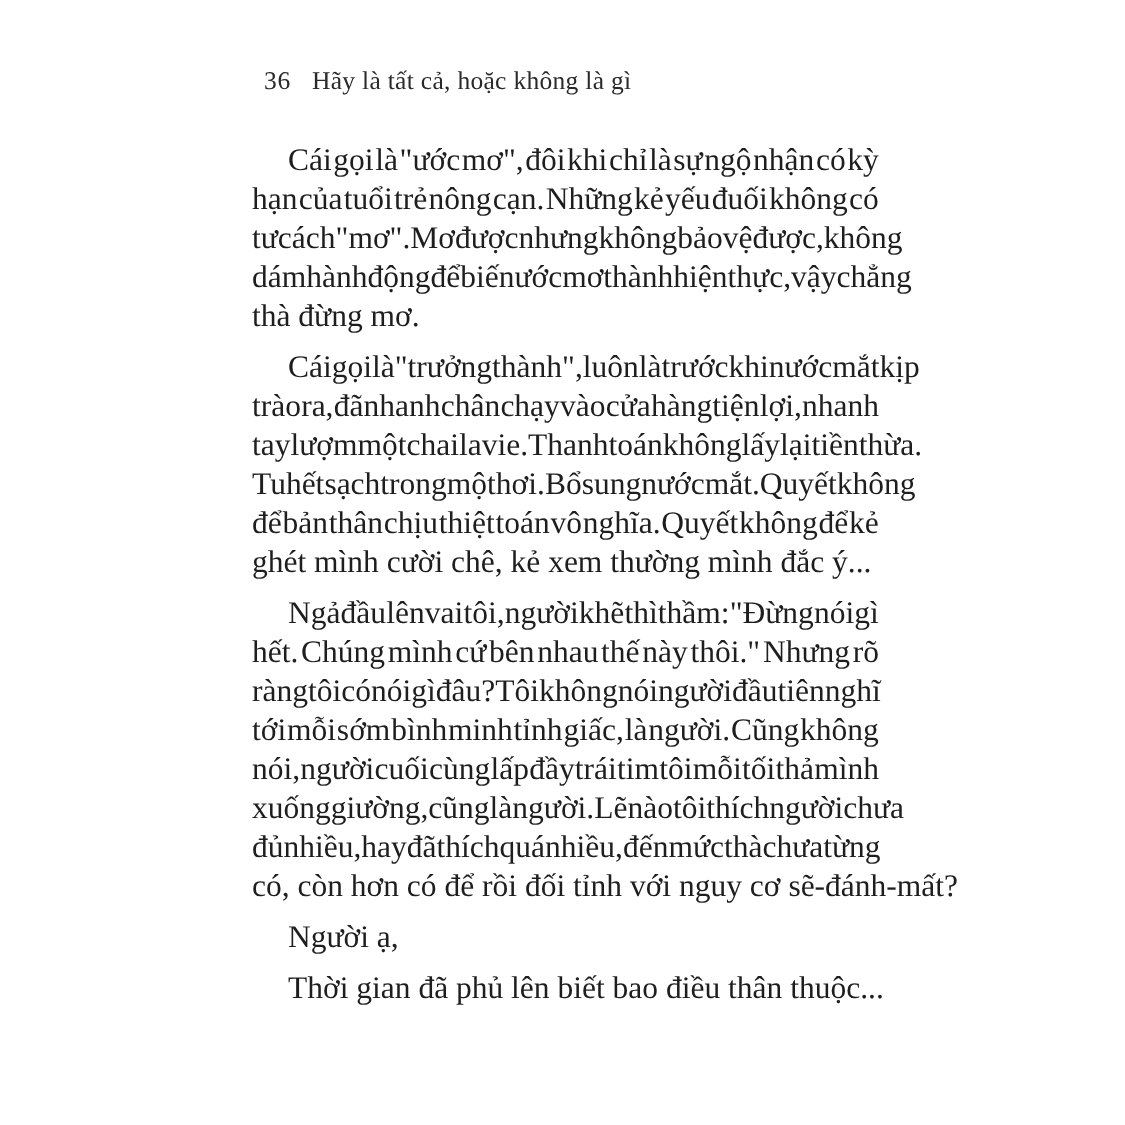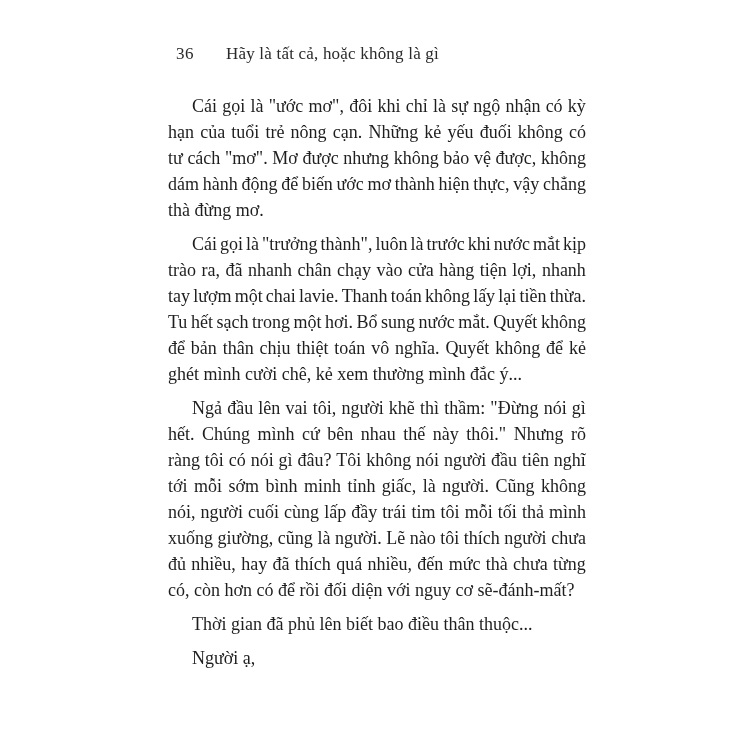--- a/index.html
+++ b/index.html
@@ -15,21 +15,21 @@
     overflow: hidden;
     font-family: "Liberation Serif", "DejaVu Serif", serif;
     color: #1e1e1e;
   }
   .running-head {
     position: absolute;
     left: 176px;
     top: 44px;
     display: flex;
     align-items: baseline;
-    gap: 32px;
+    gap: 14px;
     font-size: 17px;
     color: #2a2a2a;
   }
   .page-number {
     font-style: normal;
     letter-spacing: 0.5px;
   }
   .running-title {
     letter-spacing: 0.2px;
   }
@@ -41,21 +41,21 @@
   }
   .paragraph {
     margin: 0;
   }
   .paragraph + .paragraph {
     margin-top: 8px;
   }
   .line {
     height: 26px;
     line-height: 26px;
-    font-size: 18px;
+    font-size: 21px;
     white-space: nowrap;
   }
   .line.indent {
     padding-left: 24px;
   }
   
   .jline {
     display: flex;
     justify-content: space-between;
   }
@@ -298,23 +298,23 @@
           <span>đã</span>
           <span>thích</span>
           <span>quá</span>
           <span>nhiều,</span>
           <span>đến</span>
           <span>mức</span>
           <span>thà</span>
           <span>chưa</span>
           <span>từng</span>
         </div>
-        <div class="line">có, còn hơn có để rồi đối diện với nguy cơ sẽ-đánh-mất?</div>
+        <div class="line">có, còn hơn có để rồi đối tỉnh với nguy cơ sẽ-đánh-mất?</div>
+      </div>
+      <div class="paragraph">
+        <div class="line indent">Người ạ,</div>
       </div>
       <div class="paragraph">
         <div class="line indent">Thời gian đã phủ lên biết bao điều thân thuộc...</div>
       </div>
-      <div class="paragraph">
-        <div class="line indent">Người ạ,</div>
-      </div>
     </div>
 
 </div>
 
 </body></html>

